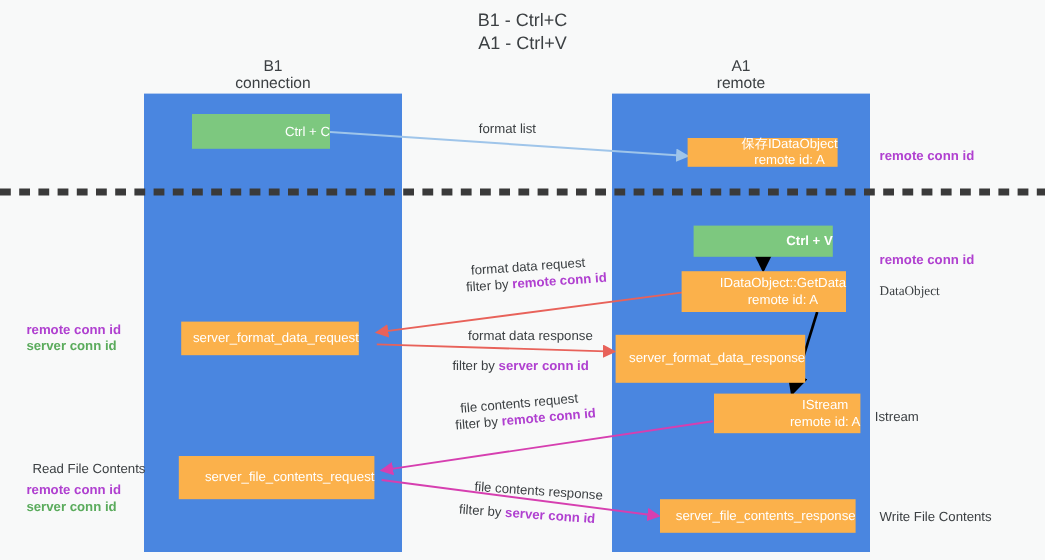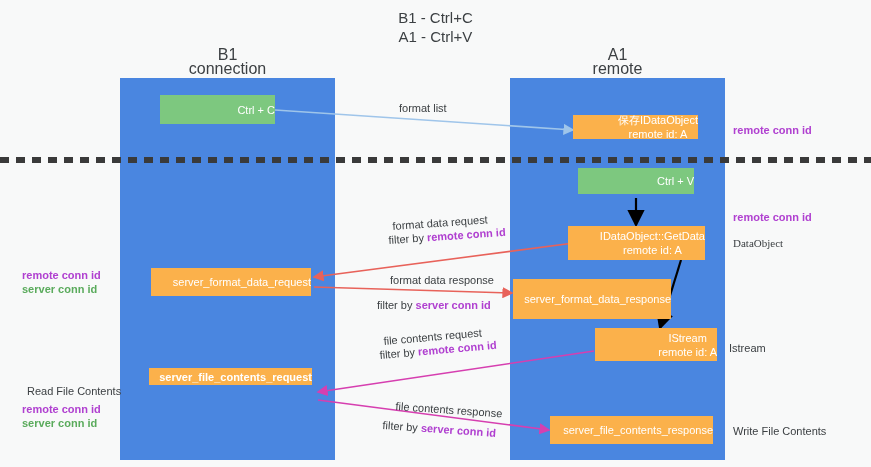--- a/index.html
+++ b/index.html
@@ -22,21 +22,21 @@
     width: 871px;
     text-align: center;
     font-size: 15px;
     color: #3c4043;
     line-height: 19px;
     white-space: pre;
   }
   .col-header {
     position: absolute;
     text-align: center;
-    font-size: 16px;
+    font-size: 13px;
     color: #3c4043;
     line-height: 14px;
     white-space: pre;
   }
   .panel {
     position: absolute;
     background: #4a86e0;
   }
   .box {
     position: absolute;
@@ -124,33 +124,33 @@
     <line x1="594" y1="351" x2="318" y2="392" stroke="#d63fb0" stroke-width="1.6" marker-end="url(#ah-magenta)"></line>
 
     <line x1="318" y1="400" x2="549" y2="430" stroke="#d63fb0" stroke-width="1.6" marker-end="url(#ah-magenta)"></line>
   </svg>
 
   <div class="box green" style="left:160px; top:95px; width:115px; height:29px;"><span>Ctrl + C</span></div>
 
   <div class="box orange" style="left:573px; top:115px; width:125px; height:24px;"><span>保存IDataObject
 remote id: A</span></div>
 
-  <div class="box green" style="left:578px; top:168px; width:116px; height:26px;"><span>Ctrl + V</span></div>
+  <div class="box green" style="left:578px; top:188px; width:116px; height:26px;font-weight:bold;"><span>Ctrl + V</span></div>
 
   <div class="box orange" style="left:568px; top:226px; width:137px; height:34px;padding-left:24px;"><span>IDataObject::GetData
 remote id: A</span></div>
 
-  <div class="box orange" style="left:151px; top:268px; width:160px; height:28px;"><span>server_format_data_request</span></div>
+  <div class="box orange" style="left:151px; top:268px; width:148px; height:28px;"><span>server_format_data_request</span></div>
 
   <div class="box orange" style="left:513px; top:279px; width:158px; height:40px;"><span>server_format_data_response</span></div>
 
   <div class="box orange" style="left:595px; top:328px; width:122px; height:33px;"><span>IStream
 remote id: A</span></div>
 
-  <div class="box orange" style="left:149px; top:368px; width:163px; height:17px;font-weight:bold;"><span>server_file_contents_request</span></div>
+  <div class="box orange" style="left:149px; top:380px; width:163px; height:36px;"><span>server_file_contents_request</span></div>
 
   <div class="box orange" style="left:550px; top:416px; width:163px; height:28px;"><span>server_file_contents_response</span></div>
 
   <div class="edge-label" style="left:399px; top:101px;">format list</div>
 
   <div class="edge-label" style="left:392px; top:219px; transform:rotate(-4deg); transform-origin:left top;">format data request</div>
   <div class="edge-label" style="left:388px; top:233px; transform:rotate(-4deg); transform-origin:left top;"><span class="dark-t">filter by </span><span class="purple">remote conn id</span></div>
 
   <div class="edge-label" style="left:390px; top:273px;">format data response</div>
   <div class="edge-label" style="left:377px; top:298px;"><span class="dark-t">filter by </span><span class="purple">server conn id</span></div>

